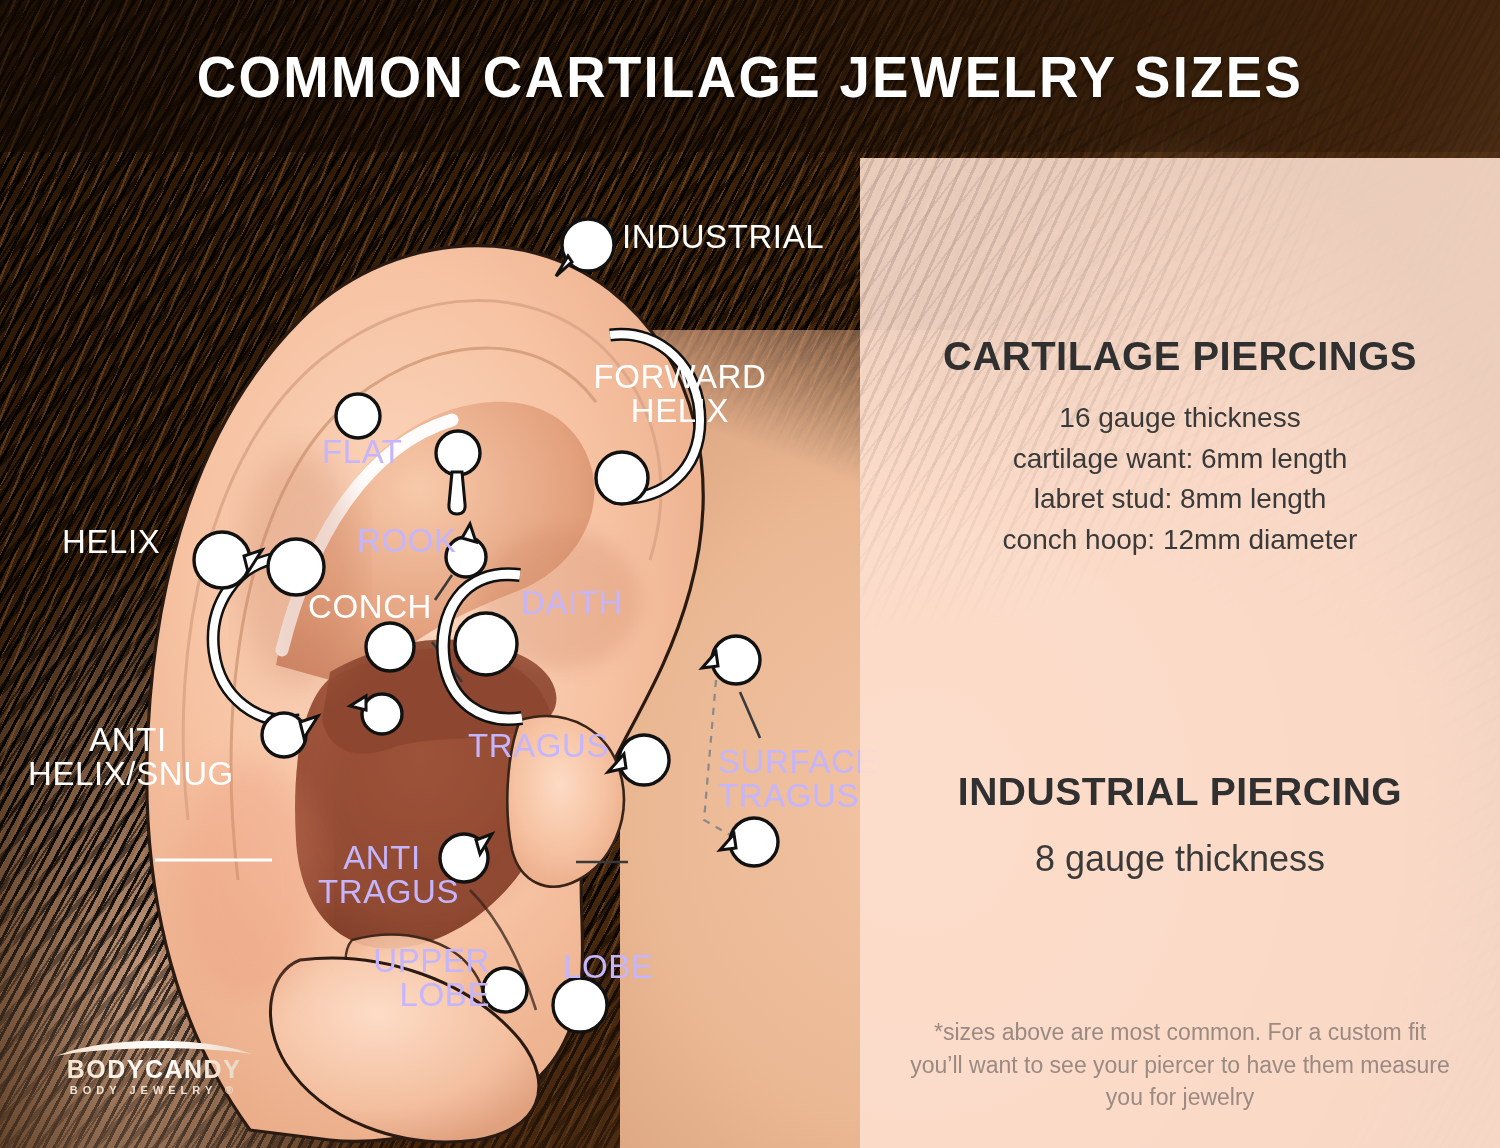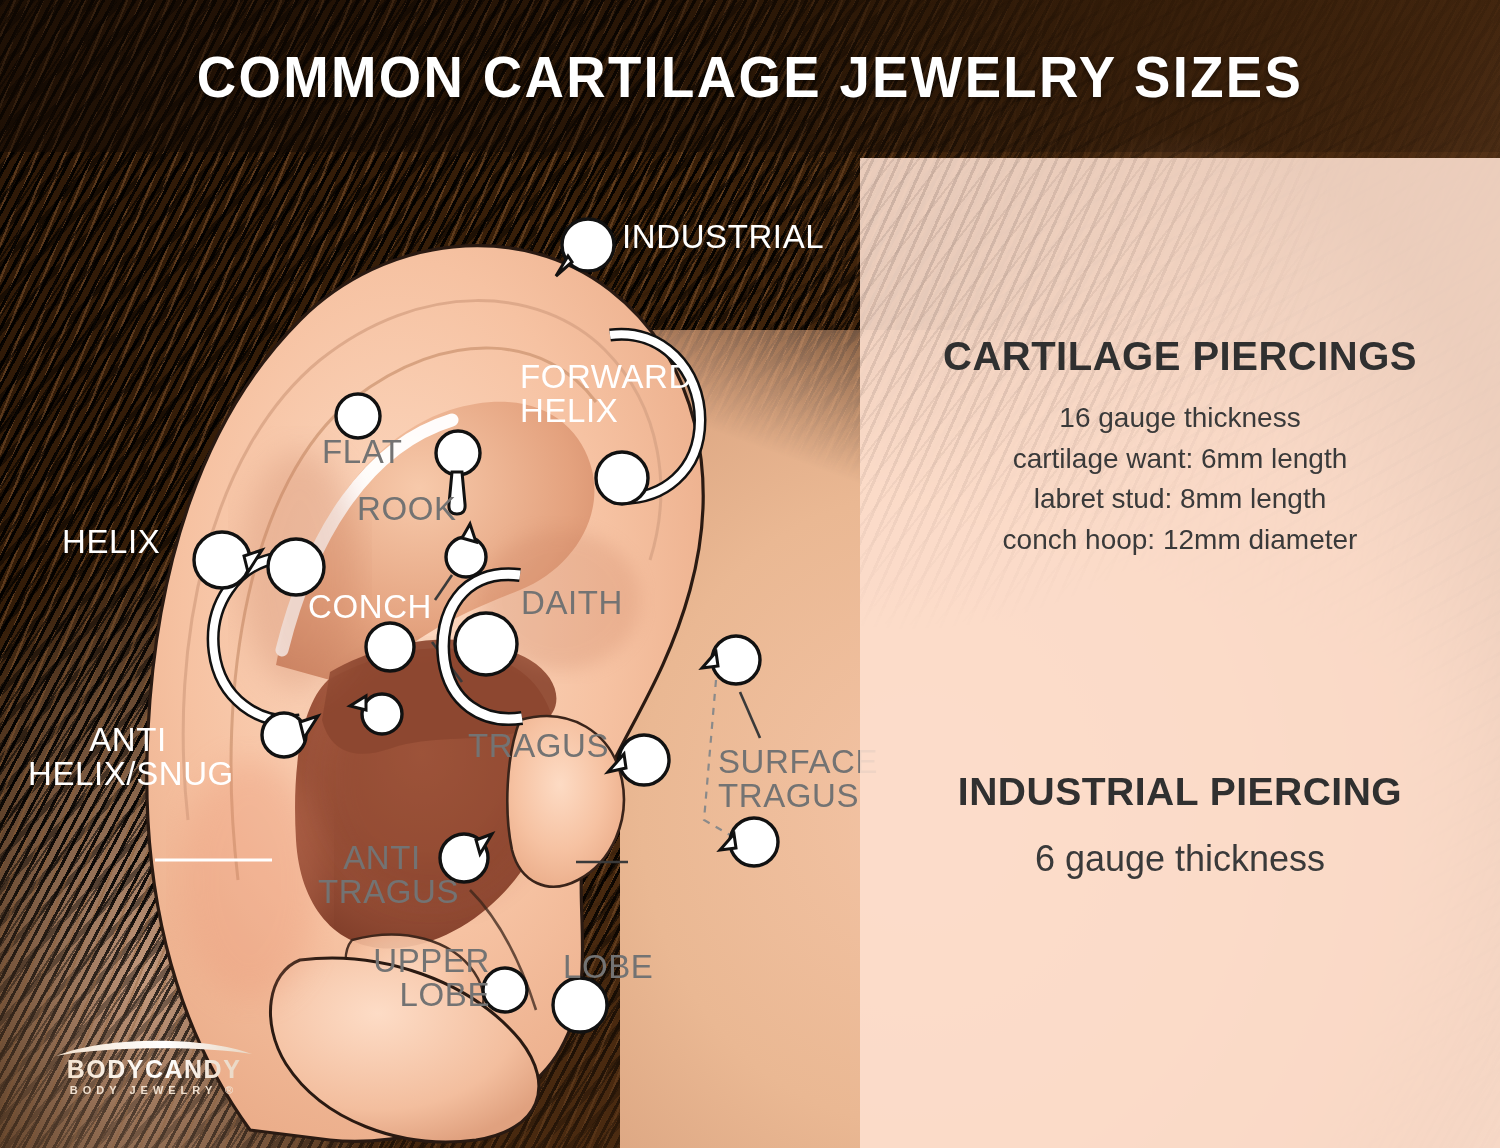--- a/index.html
+++ b/index.html
@@ -72,21 +72,21 @@
 
   .footnote { position:absolute; left:48px; bottom:40px; width:544px;
     color:#9a8a82; font-size:23px; line-height:1.42; font-weight:300; }
 
   
   .ear-svg { position:absolute; left:0; top:120px; width:880px; height:1028px; }
 
   
   .lbl { position:absolute; font-size:33px; letter-spacing:.6px; white-space:pre-line;
          font-weight:400; line-height:1.04; }
-  .lbl-dark { color:#737373; }
+  .lbl-dark { color:#c4b5fd; }
   .lbl-light { color:#ffffff; }
 
   
   .logo { position:absolute; left:34px; top:1034px; width:240px; height:66px; }
 </style>
 </head>
 <body>
 
 <div id="canvas">
 
@@ -258,24 +258,24 @@
 
       <circle cx="580" cy="885" r="27"></circle>
     </g>
   </svg>
 
   <div class="title-band"></div>
   <div class="title">COMMON CARTILAGE JEWELRY SIZES</div>
 
   <div id="labels">
       <div class="lbl lbl-light" style="left: 622px; top: 220px; text-align: right;">INDUSTRIAL</div>
-      <div class="lbl lbl-light" style="left: 520px; top: 360px; width: 320px; text-align: left;">FORWARD
+      <div class="lbl lbl-light" style="left: 520px; top: 360px; width: 320px; text-align: center;">FORWARD
 HELIX</div>
       <div class="lbl lbl-dark" style="left: 322px; top: 435px; text-align: left;">FLAT</div>
-      <div class="lbl lbl-dark" style="left: 357px; top: 492px; text-align: center;">ROOK</div>
+      <div class="lbl lbl-dark" style="left: 357px; top: 524px; text-align: center;">ROOK</div>
       <div class="lbl lbl-light" style="left: 62px; top: 525px; text-align: left;">HELIX</div>
       <div class="lbl lbl-light" style="left: 308px; top: 590px; text-align: left;">CONCH</div>
       <div class="lbl lbl-dark" style="left: 521px; top: 586px; text-align: center;">DAITH</div>
       <div class="lbl lbl-light" style="left: 28px; top: 723px; width: 200px; text-align: center;">ANTI
 HELIX/SNUG</div>
       <div class="lbl lbl-dark" style="left: 468px; top: 729px; text-align: left;">TRAGUS</div>
       <div class="lbl lbl-dark" style="left: 718px; top: 745px; width: 150px; text-align: left;">SURFACE
 TRAGUS</div>
       <div class="lbl lbl-dark" style="left: 318px; top: 841px; width: 128px; text-align: center;">ANTI
 TRAGUS</div>
@@ -289,22 +289,23 @@
     <div class="panel-inner">
       <div id="cartHead" class="p-head">CARTILAGE PIERCINGS</div>
       <div class="cart-lines" id="cartLines">
           <div class="p-line">16 gauge thickness</div>
           <div class="p-line">cartilage want: 6mm length</div>
           <div class="p-line">labret stud: 8mm length</div>
           <div class="p-line">conch hoop: 12mm diameter</div>
         </div>
 
       <div id="indHead" class="p-head">INDUSTRIAL PIERCING</div>
-      <div id="indLine" class="p-line">6 gauge thickness</div>
-
+      <div id="indLine" class="p-line">8 gauge thickness</div>
+
+      <div class="footnote">*sizes above are most common. For a custom fit you’ll want to see your piercer to have them measure you for jewelry</div>
     </div>
   </div>
 
   <svg class="logo" viewBox="0 0 240 66">
     <defs>
       <linearGradient id="gLogo" x1="0%" y1="0%" x2="100%" y2="0%">
         <stop offset="0%" stop-color="#f3e2cf"></stop>
           <stop offset="55%" stop-color="#ffffff"></stop>
         <stop offset="100%" stop-color="#e9d6c2"></stop>
       </linearGradient>

